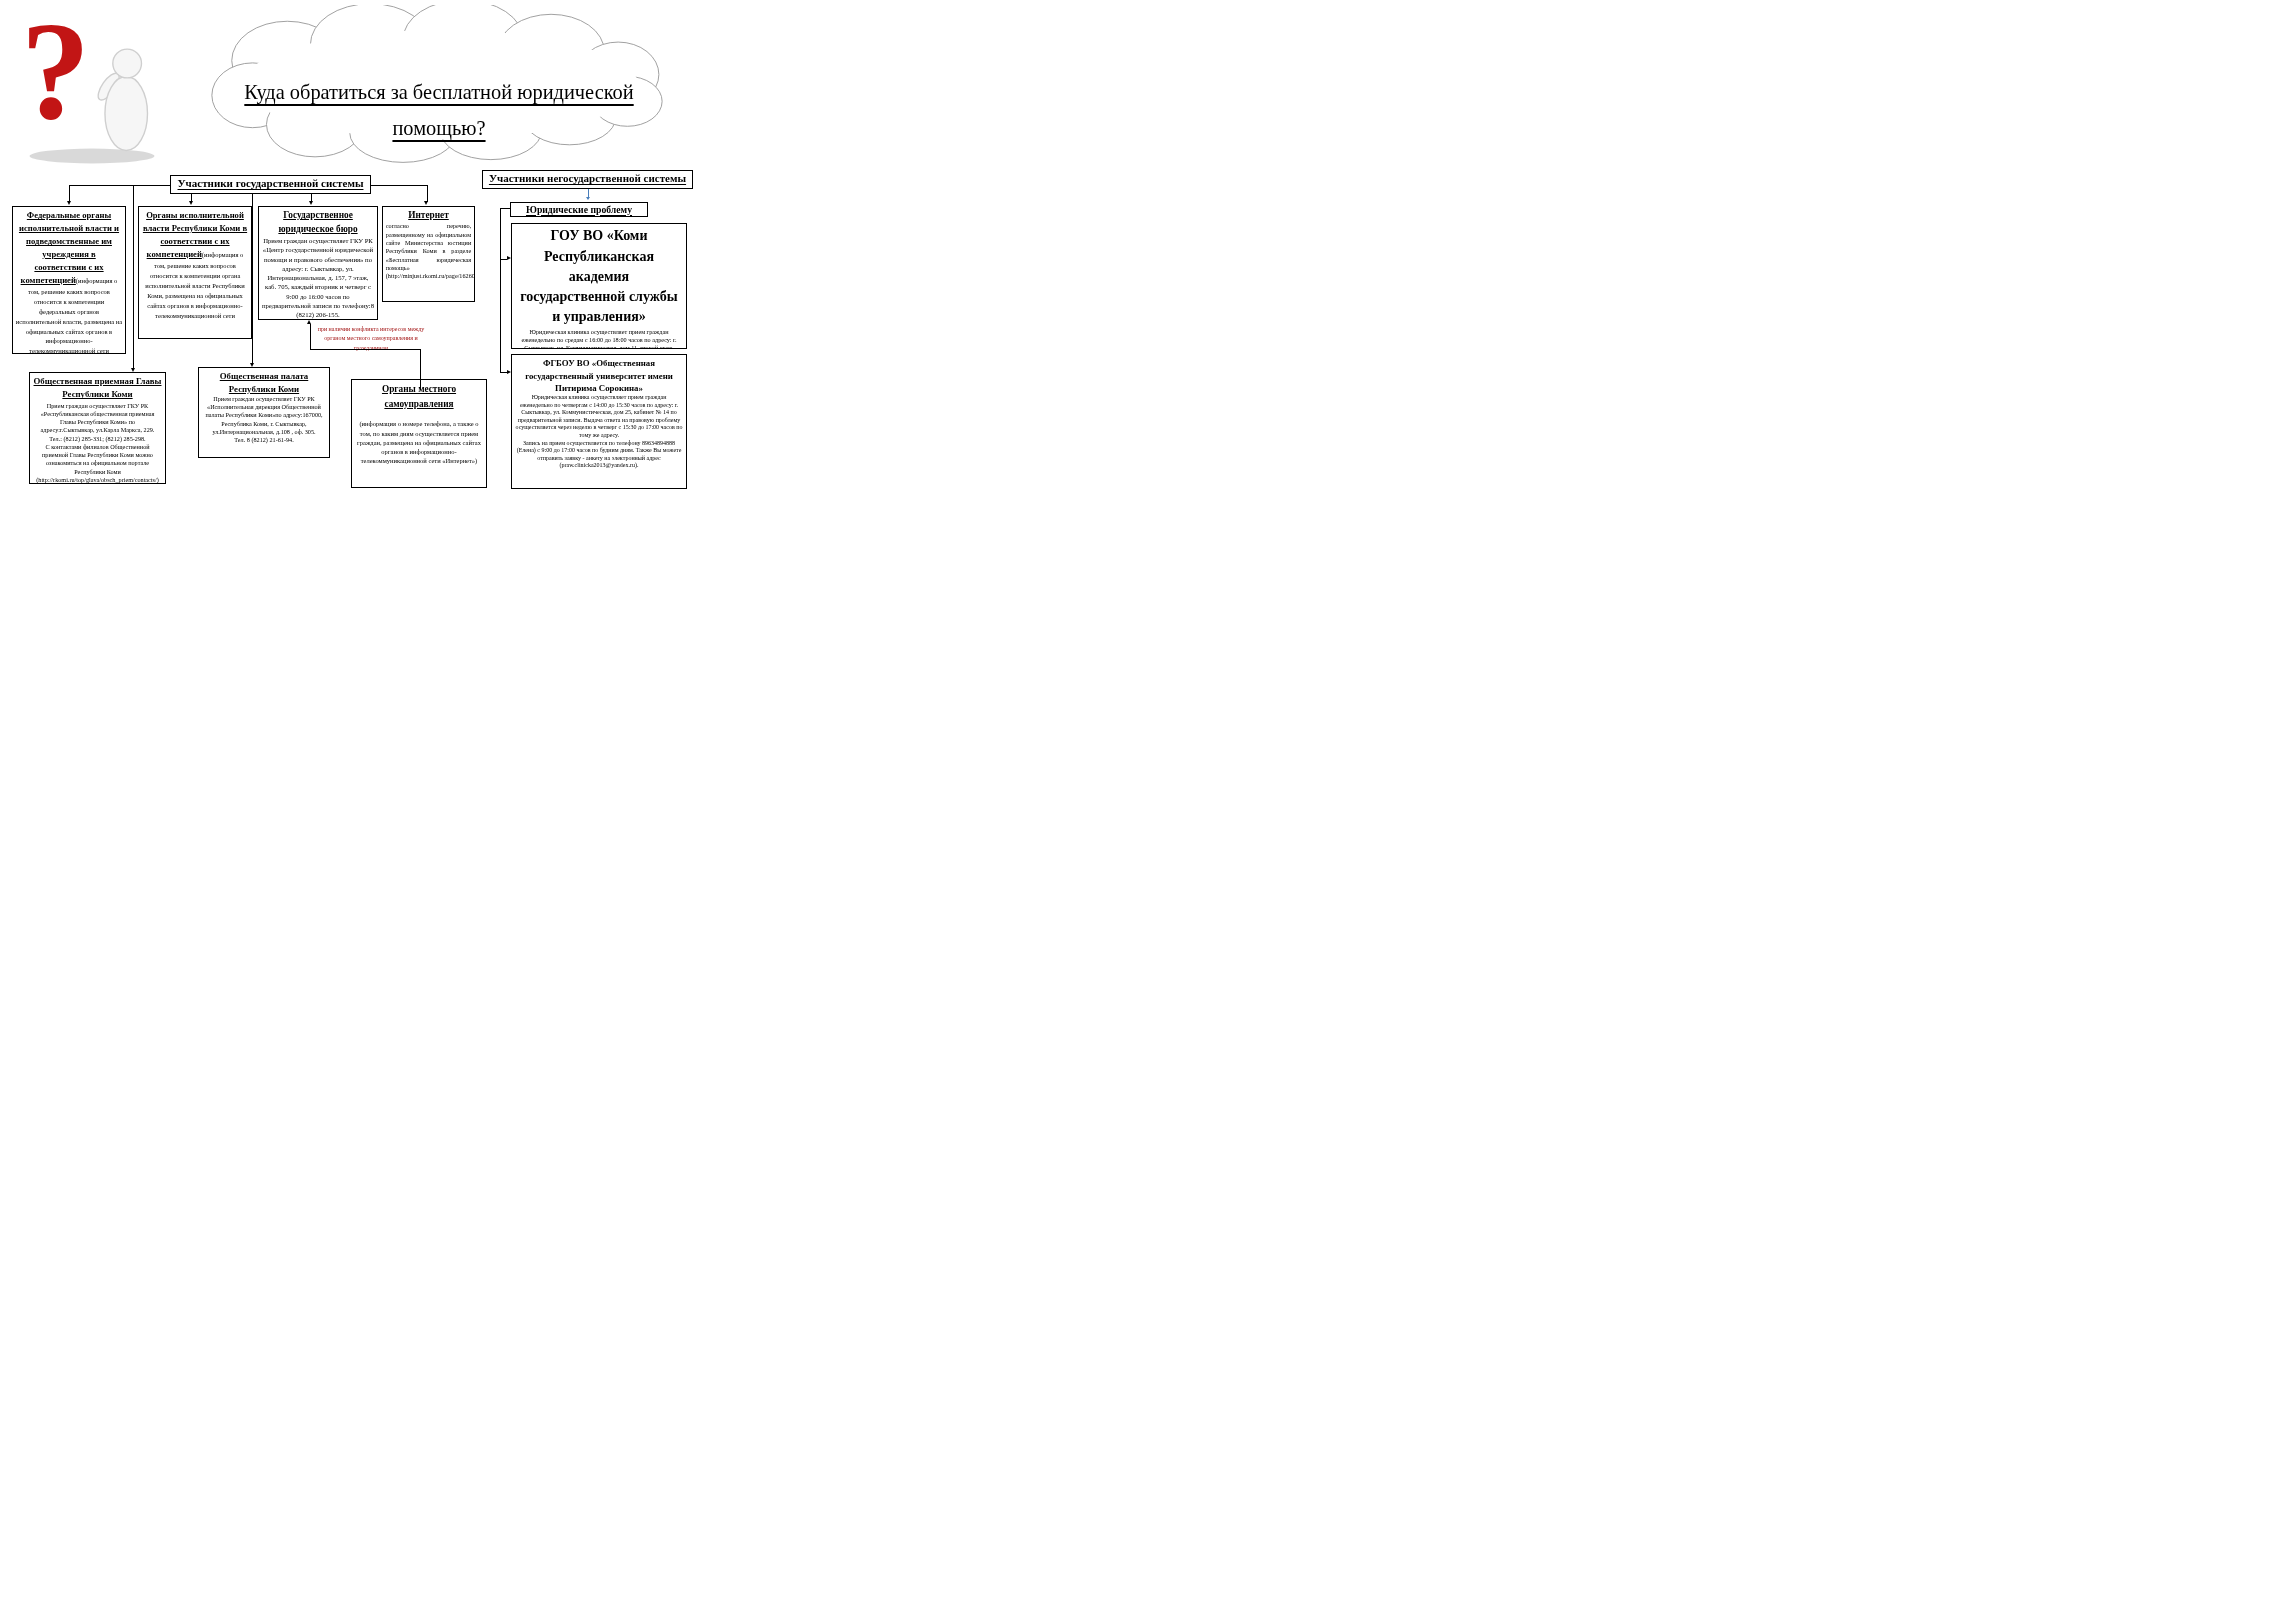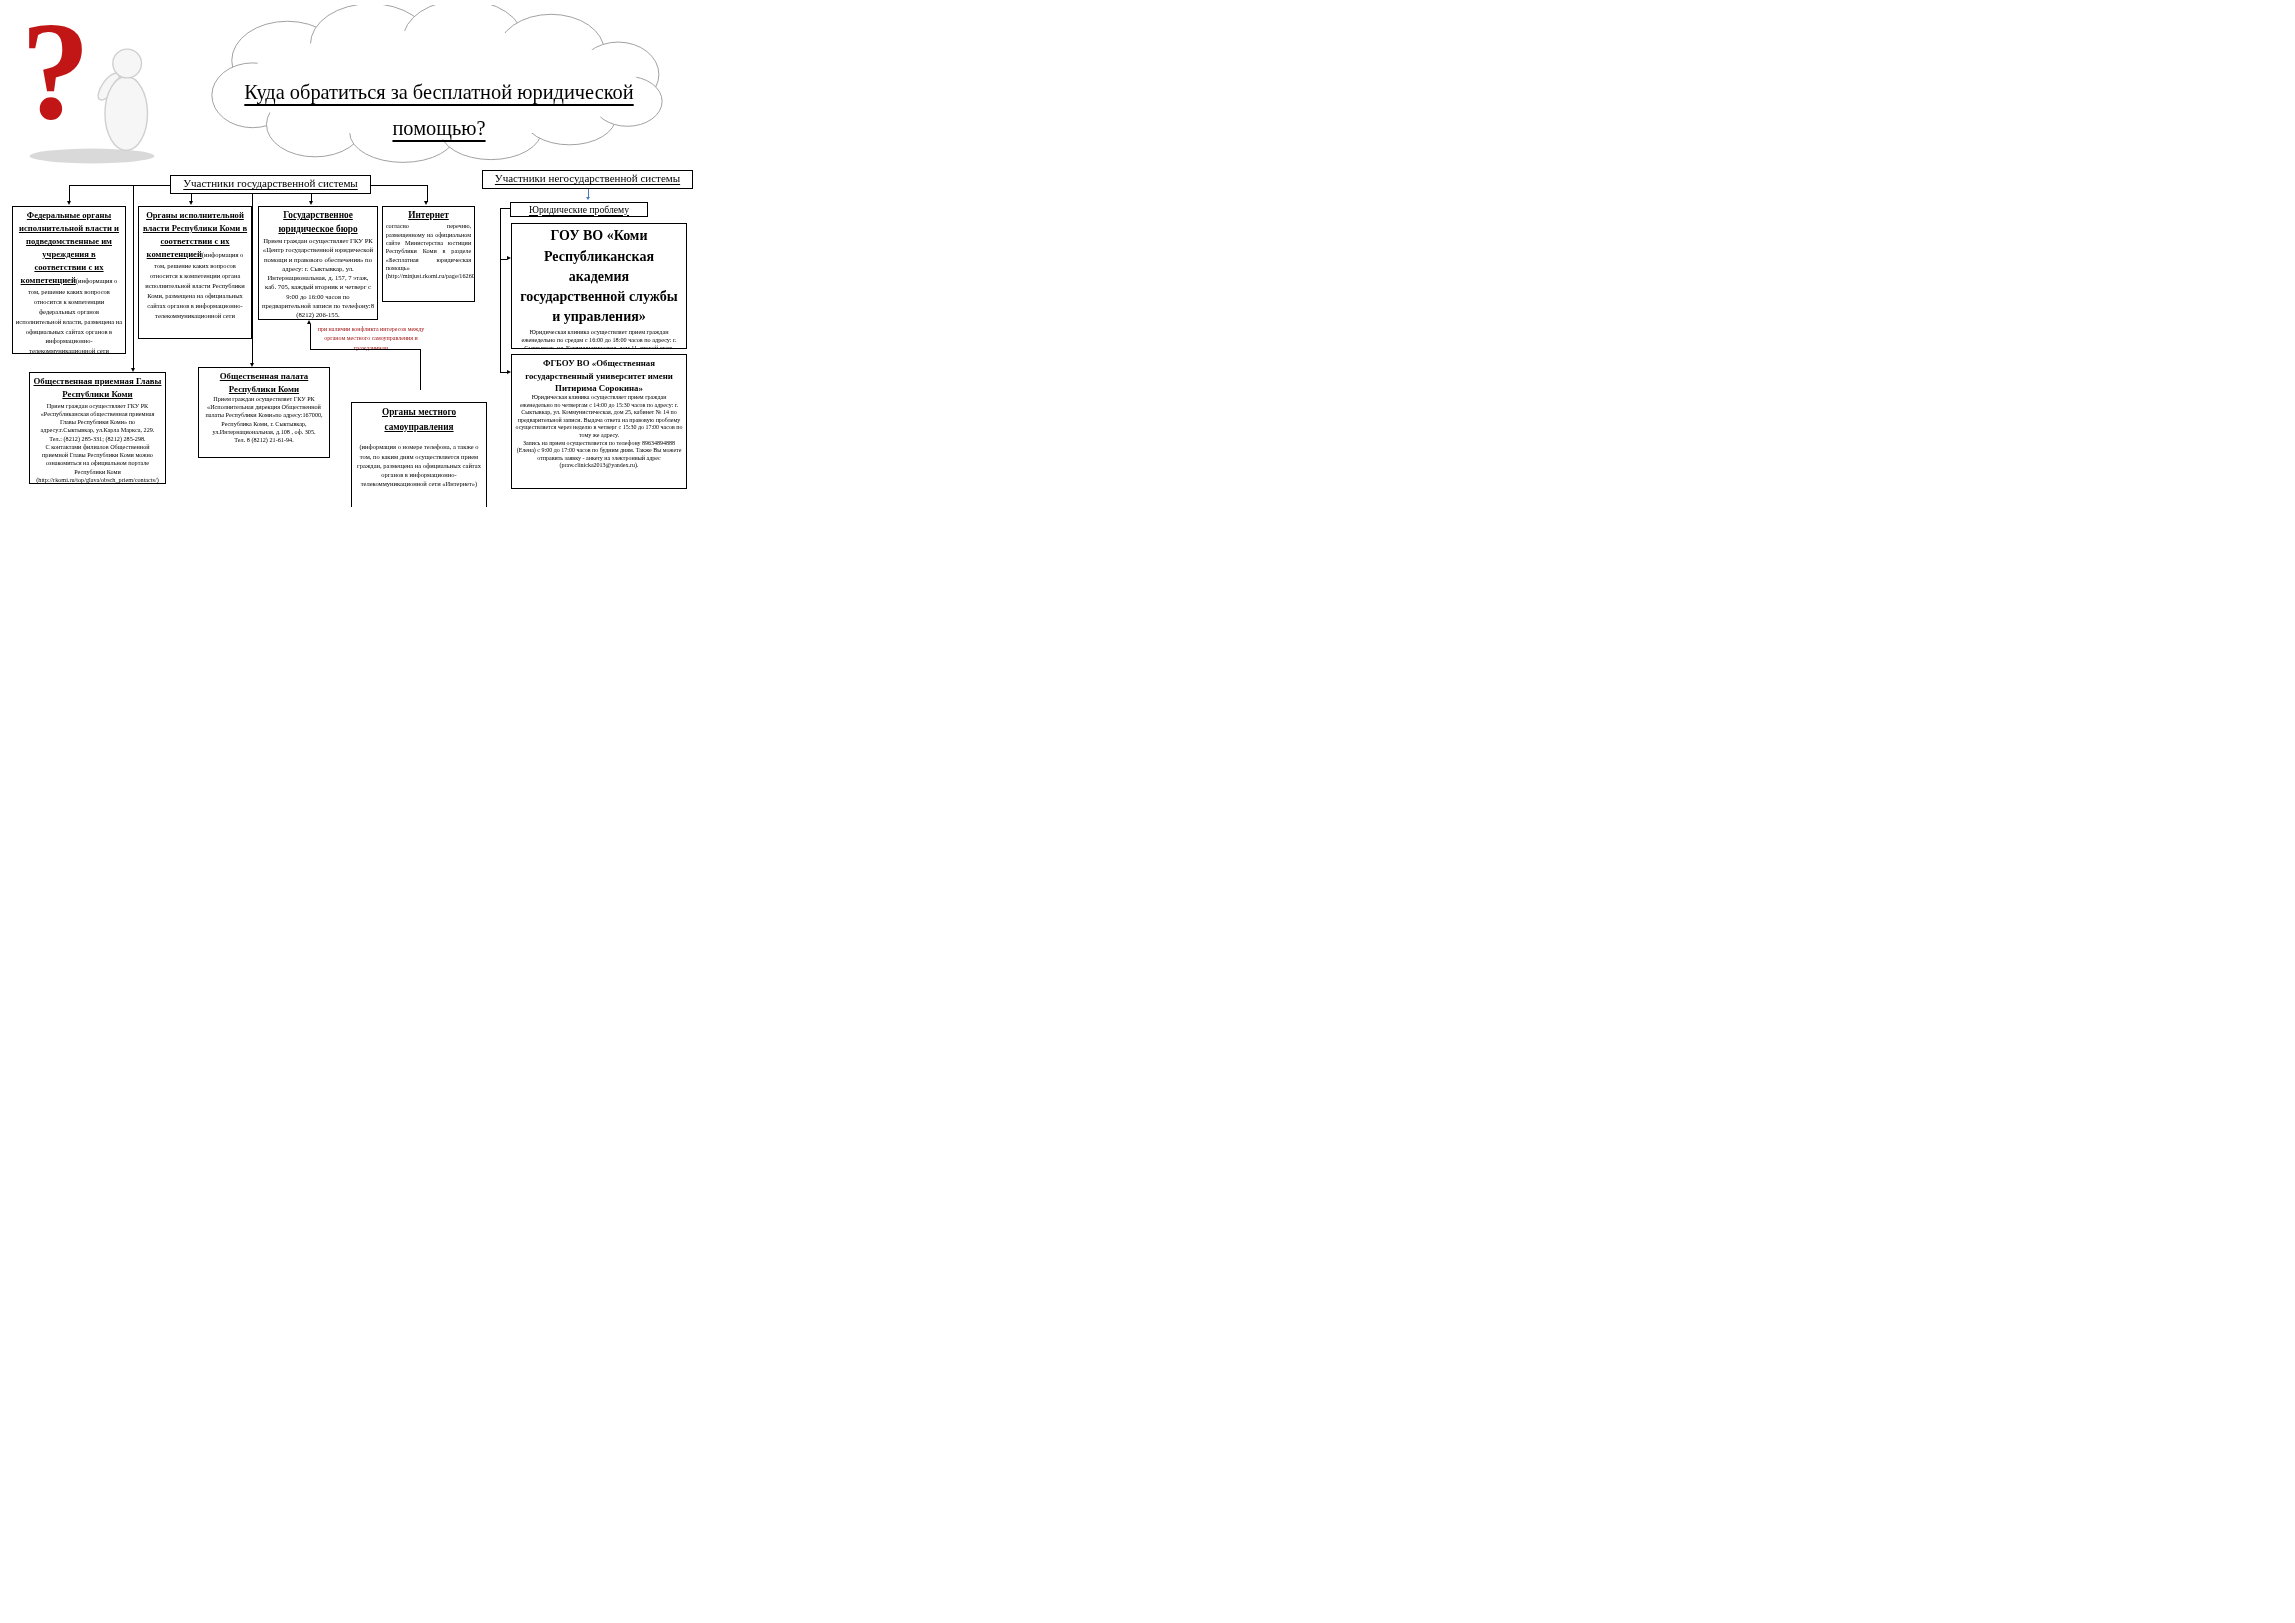--- a/index.html
+++ b/index.html
@@ -15,21 +15,21 @@
     position:absolute; left:217px; top:46px; width:444px; text-align:center;
     font-size:20.4px; line-height:1.75; text-decoration:underline;
     text-decoration-thickness:1.9px; text-underline-offset:4.6px;margin-top:29px;
   }
   
   .qfig { position:absolute; left:17.6px; top:8.3px; width:148px; height:157px; }
   
   .nbox { position:absolute; border:0.7px solid #000; background:#fff; overflow:hidden;
           text-align:center; padding:2.3px 2.8px; }
   .hdr-box { position:absolute; border:0.9px solid #000; background:#fff; text-align:center;
-          font-weight:normal; overflow:hidden; }
+          font-weight:bold; overflow:hidden; }
   .hdr-box .u { text-decoration:underline; text-decoration-thickness:1.4px; text-underline-offset:1.9px;}
   .bh { font-weight:bold; text-decoration:underline; text-decoration-thickness:1.2px; text-underline-offset:1.4px; }
   .bb { font-weight:normal; }
   .prewrap { white-space:pre-line; }
   
   .line { position:absolute; background:#000; }
   .arr-d { position:absolute; width:0; height:0; border-left:2.8px solid transparent;
            border-right:2.8px solid transparent; border-top:4.6px solid #000; }
   .arr-u { position:absolute; width:0; height:0; border-left:2.8px solid transparent;
            border-right:2.8px solid transparent; border-bottom:4.6px solid #000; }
@@ -123,21 +123,21 @@
 Тел.: (8212) 285-331; (8212) 285-298.
 С контактами филиалов Общественной приемной Главы Республики Коми можно ознакомиться на официальном портале Республики Коми (http://rkomi.ru/top/glava/obsch_priem/contacts/)</div>
   </div>
 
   <div class="nbox" style="left:198px; top:367px; width:132px; height:91px;">
     <div class="bh" style="font-size:8.8px; line-height:1.4;">Общественная палата Республики Коми</div>
     <div class="bb prewrap" style="font-size:6.2px; line-height:1.33;">Прием граждан осуществляет ГКУ РК «Исполнительная дирекция Общественной палаты Республики Коми»по адресу:167000, Республика Коми, г. Сыктывкар, ул.Интернациональная, д.108 , оф. 305.
 Тел. 8 (8212) 21-61-94.</div>
   </div>
 
-  <div class="nbox" style="left:351px; top:402px; width:136px; height:109px;">
+  <div class="nbox" style="left:351px; top:379px; width:136px; height:109px;">
     <div class="bh" style="font-size:9.3px; line-height:1.55;">Органы местного самоуправления</div>
     <div class="bb" style="font-size:6.5px; line-height:1.4; margin-top:8.3px;">(информация о номере телефона, а также о том, по каким дням осуществляется прием граждан, размещена на официальных сайтах органов в информационно-телекоммуникационной сети «Интернет»)</div>
   </div>
 
   <div class="note">при наличии конфликта интересов между органом местного самоуправления и гражданином</div>
 
   <div class="line" style="left:69px; top:185px; width:101px; height:0.9px;"></div>
   <div class="line" style="left:69px; top:185px; width:0.9px; height:16.7px;"></div>
   <div class="arr-d" style="left:67px; top:201px;"></div>
 

